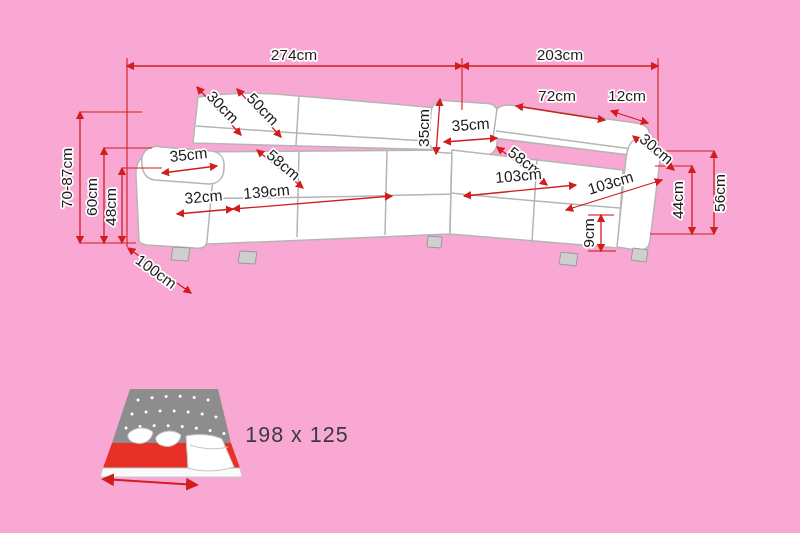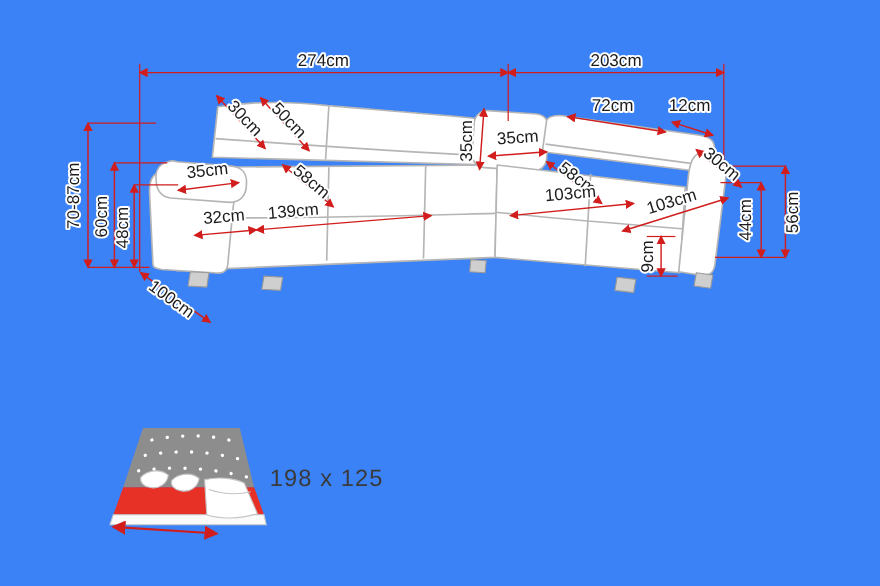--- a/index.html
+++ b/index.html
@@ -1,16 +1,16 @@
 <!DOCTYPE html>
 <html><head>
 <meta charset="utf-8">
 <style>
   html,body{margin:0;padding:0;background:#ffffff;}
-  .stage{position:relative;width:800px;height:533px;background:#3b82f6;overflow:hidden;
+  .stage{position:relative;width:800px;height:533px;background:#f9a8d4;overflow:hidden;
          font-family:"Liberation Sans","DejaVu Sans",sans-serif;}
   svg{display:block;}
   .dim-label{font-family:"Liberation Sans","DejaVu Sans",sans-serif;font-size:15.5px;fill:#1c1c1c;
              text-anchor:middle;paint-order:stroke;stroke:#ffffff;stroke-width:3.5px;stroke-linejoin:round;}
   .size-label{font-family:"Liberation Sans","DejaVu Sans",sans-serif;font-size:21.5px;fill:#3a3a3a;
               text-anchor:middle;letter-spacing:1px;}
 </style>
 </head>
 <body>
 

